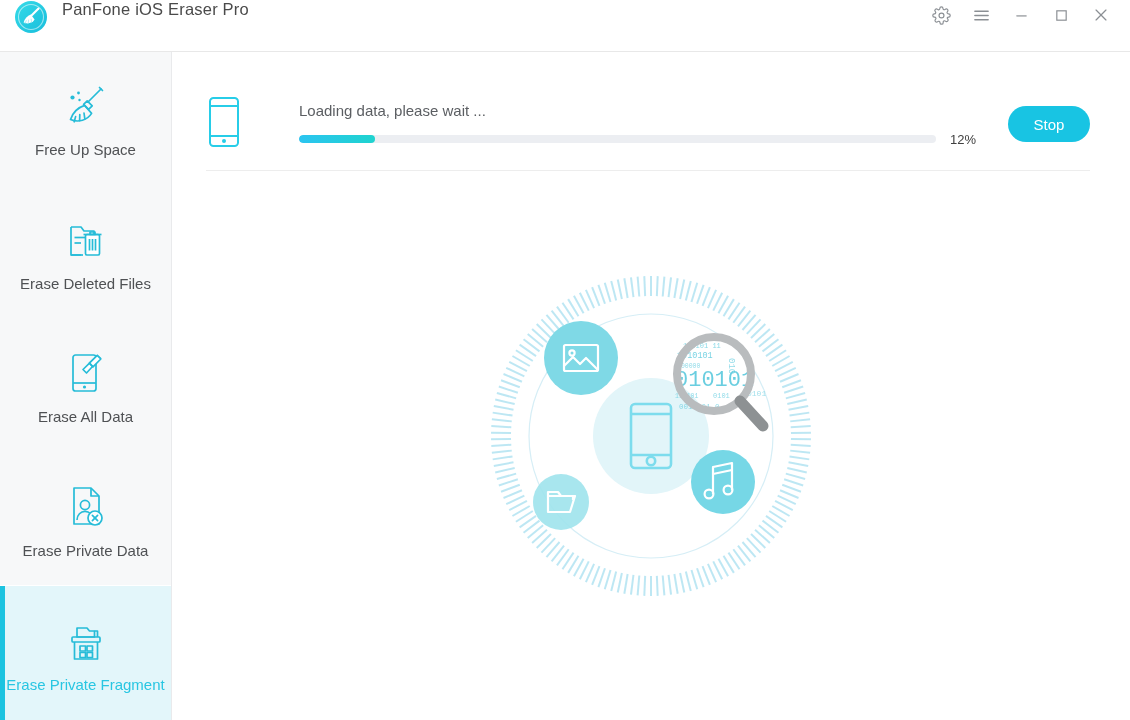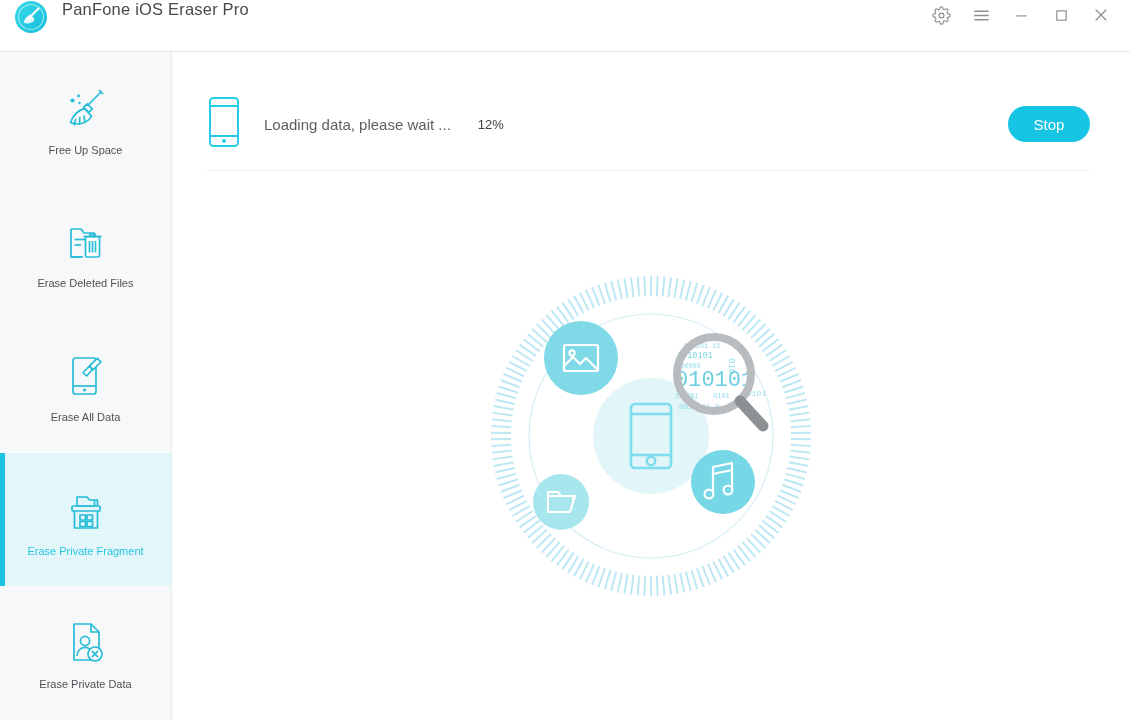--- a/index.html
+++ b/index.html
@@ -60,21 +60,21 @@
   .side-item {
     position: relative;
     height: 134px;
     display: flex; flex-direction: column;
     align-items: center; justify-content: center;
     cursor: pointer;
     gap: 10px;
   }
   .side-item .ico { height: 52px; display: flex; align-items: flex-end; justify-content: center; }
   .side-item .lbl {
-    font-size: 11px;
+    font-size: 15px;
     color: #4f5154;
     white-space: nowrap;
   }
   .side-item.active { background: #e3f6fa; }
   .side-item.active .lbl { color: #28c6e2; }
   .side-item.active::before {
     content: "";
     position: absolute; left: 0; top: 0; bottom: 0;
     width: 5px; background: #1cc3e0;
   }
@@ -90,21 +90,21 @@
     background: #ffffff;
     display: flex; flex-direction: column;
     min-width: 0;
   }
   .status-bar {
     display: flex; align-items: center;
     padding: 26px 40px 0 34px;
     height: 118px;
   }
   .dev-icon { margin-right: 22px; flex: 0 0 auto; }
-  .status-mid { flex: 1; min-width: 0; display: flex; flex-direction: row; gap: 13px; }
+  .status-mid { flex: 1; min-width: 0; display: flex; flex-direction: column; gap: 13px; margin-left: 35px; }
   .status-text {
     font-size: 15px; color: #5b5e62;
     white-space: nowrap;
   }
   .prog-row { display: flex; align-items: center; gap: 14px; }
   .prog-track {
     flex: 1;
     height: 8px;
     background: #eceef2;
     border-radius: 5px;
@@ -251,49 +251,49 @@
             <line x1="11" y1="35" x2="34" y2="35"></line>
             <circle cx="22.5" cy="39" r="1.6" fill="#26bcd8" stroke="none"></circle>
             <path d="M38.5 10.5 L30.5 18.5 L24.5 25 L21 21.5 L27.5 15.2 L35.2 7.5 Z" fill="#ffffff"></path>
             <path d="M35.2 7.5 L38.8 11 L31 18.8 L27.4 15.2 Z" fill="#ffffff"></path>
             <line x1="27.4" y1="15.2" x2="31" y2="18.8"></line>
           </svg>
         </div>
         <div class="lbl">Erase All Data</div>
       </div>
 
+      <div class="side-item">
+        <div class="ico">
+          <svg width="48" height="50" viewBox="0 0 48 50" fill="none" stroke="#26bcd8" stroke-width="1.7" stroke-linejoin="round">
+            <path d="M12 6 h17 l8 8 v28 h-25 z"></path>
+            <path d="M29 6 v8 h8"></path>
+            <circle cx="23" cy="23" r="4.6"></circle>
+            <path d="M15 38 c0-5.2 3.8-8.6 8-8.6 c4.2 0 8 3.4 8 8.6"></path>
+            <circle cx="33" cy="36" r="7" fill="#ffffff"></circle>
+            <line x1="30.4" y1="33.4" x2="35.6" y2="38.6" stroke-linecap="round"></line>
+            <line x1="35.6" y1="33.4" x2="30.4" y2="38.6" stroke-linecap="round"></line>
+          </svg>
+        </div>
+        <div class="lbl">Erase Private Data</div>
+      </div>
+
       <div class="side-item active">
         <div class="ico">
           <svg width="50" height="48" viewBox="0 0 50 48" fill="none" stroke="#26bcd8" stroke-width="1.7" stroke-linejoin="round">
             <path d="M16 10 h10 l2.5 3 h5 v6 h-17.5 z"></path>
             <path d="M33.5 13 h3 v6"></path>
             <rect x="11" y="19" width="28" height="5" rx="1"></rect>
             <path d="M13.5 24 v17 h23 v-17"></path>
             <rect x="19" y="28" width="5.5" height="5"></rect>
             <rect x="26" y="28" width="5.5" height="5"></rect>
             <rect x="19" y="34.5" width="5.5" height="5"></rect>
             <rect x="26" y="34.5" width="5.5" height="5"></rect>
           </svg>
         </div>
         <div class="lbl">Erase Private Fragment</div>
-      </div>
-
-      <div class="side-item">
-        <div class="ico">
-          <svg width="48" height="50" viewBox="0 0 48 50" fill="none" stroke="#26bcd8" stroke-width="1.7" stroke-linejoin="round">
-            <path d="M12 6 h17 l8 8 v28 h-25 z"></path>
-            <path d="M29 6 v8 h8"></path>
-            <circle cx="23" cy="23" r="4.6"></circle>
-            <path d="M15 38 c0-5.2 3.8-8.6 8-8.6 c4.2 0 8 3.4 8 8.6"></path>
-            <circle cx="33" cy="36" r="7" fill="#ffffff"></circle>
-            <line x1="30.4" y1="33.4" x2="35.6" y2="38.6" stroke-linecap="round"></line>
-            <line x1="35.6" y1="33.4" x2="30.4" y2="38.6" stroke-linecap="round"></line>
-          </svg>
-        </div>
-        <div class="lbl">Erase Private Data</div>
       </div>
 
     </div>
 
     <div class="main">
 
       <div class="status-bar">
         <div class="dev-icon">
           <svg width="36" height="54" viewBox="0 0 36 54" fill="none" stroke="#27cde8" stroke-width="2" stroke-linejoin="round">
             <rect x="4" y="3" width="28" height="48" rx="3.5"></rect>

